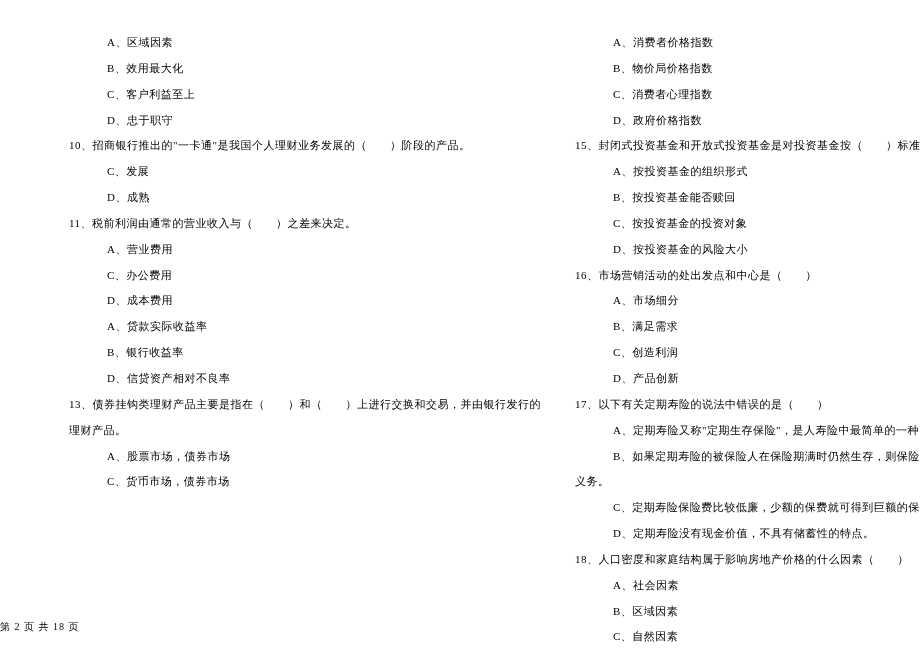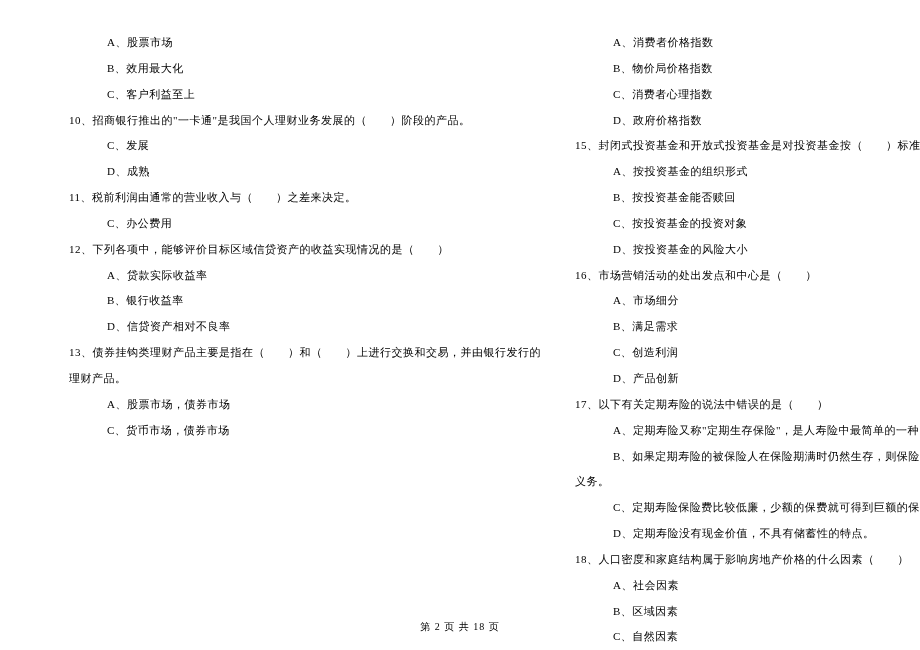--- a/index.html
+++ b/index.html
@@ -32,39 +32,40 @@
     .indent-1 {
       padding-left: 42px;
     }
     .indent-q {
       padding-left: 4px;
     }
     .footer {
       position: absolute;
       bottom: 16px;
       width: 100%;
-      text-align: center;
       font-size: 10px;
       letter-spacing: 1px;
     }
   </style>
 </head>
 <body>
 
 <div class="page">
   <div class="column">
-    <div class="line indent-1">A、股票市场</div>
+    <div class="line indent-1">A、区域因素</div>
     <div class="line indent-1">B、效用最大化</div>
     <div class="line indent-1">C、客户利益至上</div>
+    <div class="line indent-1">D、忠于职守</div>
     <div class="line indent-q">10、招商银行推出的"一卡通"是我国个人理财业务发展的（　　）阶段的产品。</div>
     <div class="line indent-1">C、发展</div>
     <div class="line indent-1">D、成熟</div>
     <div class="line indent-q">11、税前利润由通常的营业收入与（　　）之差来决定。</div>
+    <div class="line indent-1">A、营业费用</div>
     <div class="line indent-1">C、办公费用</div>
-    <div class="line indent-q">12、下列各项中，能够评价目标区域信贷资产的收益实现情况的是（　　）</div>
+    <div class="line indent-1">D、成本费用</div>
     <div class="line indent-1">A、贷款实际收益率</div>
     <div class="line indent-1">B、银行收益率</div>
     <div class="line indent-1">D、信贷资产相对不良率</div>
     <div class="line indent-q">13、债券挂钩类理财产品主要是指在（　　）和（　　）上进行交换和交易，并由银行发行的</div>
     <div class="line indent-q">理财产品。</div>
     <div class="line indent-1">A、股票市场，债券市场</div>
     <div class="line indent-1">C、货币市场，债券市场</div>
 
   </div>
 

